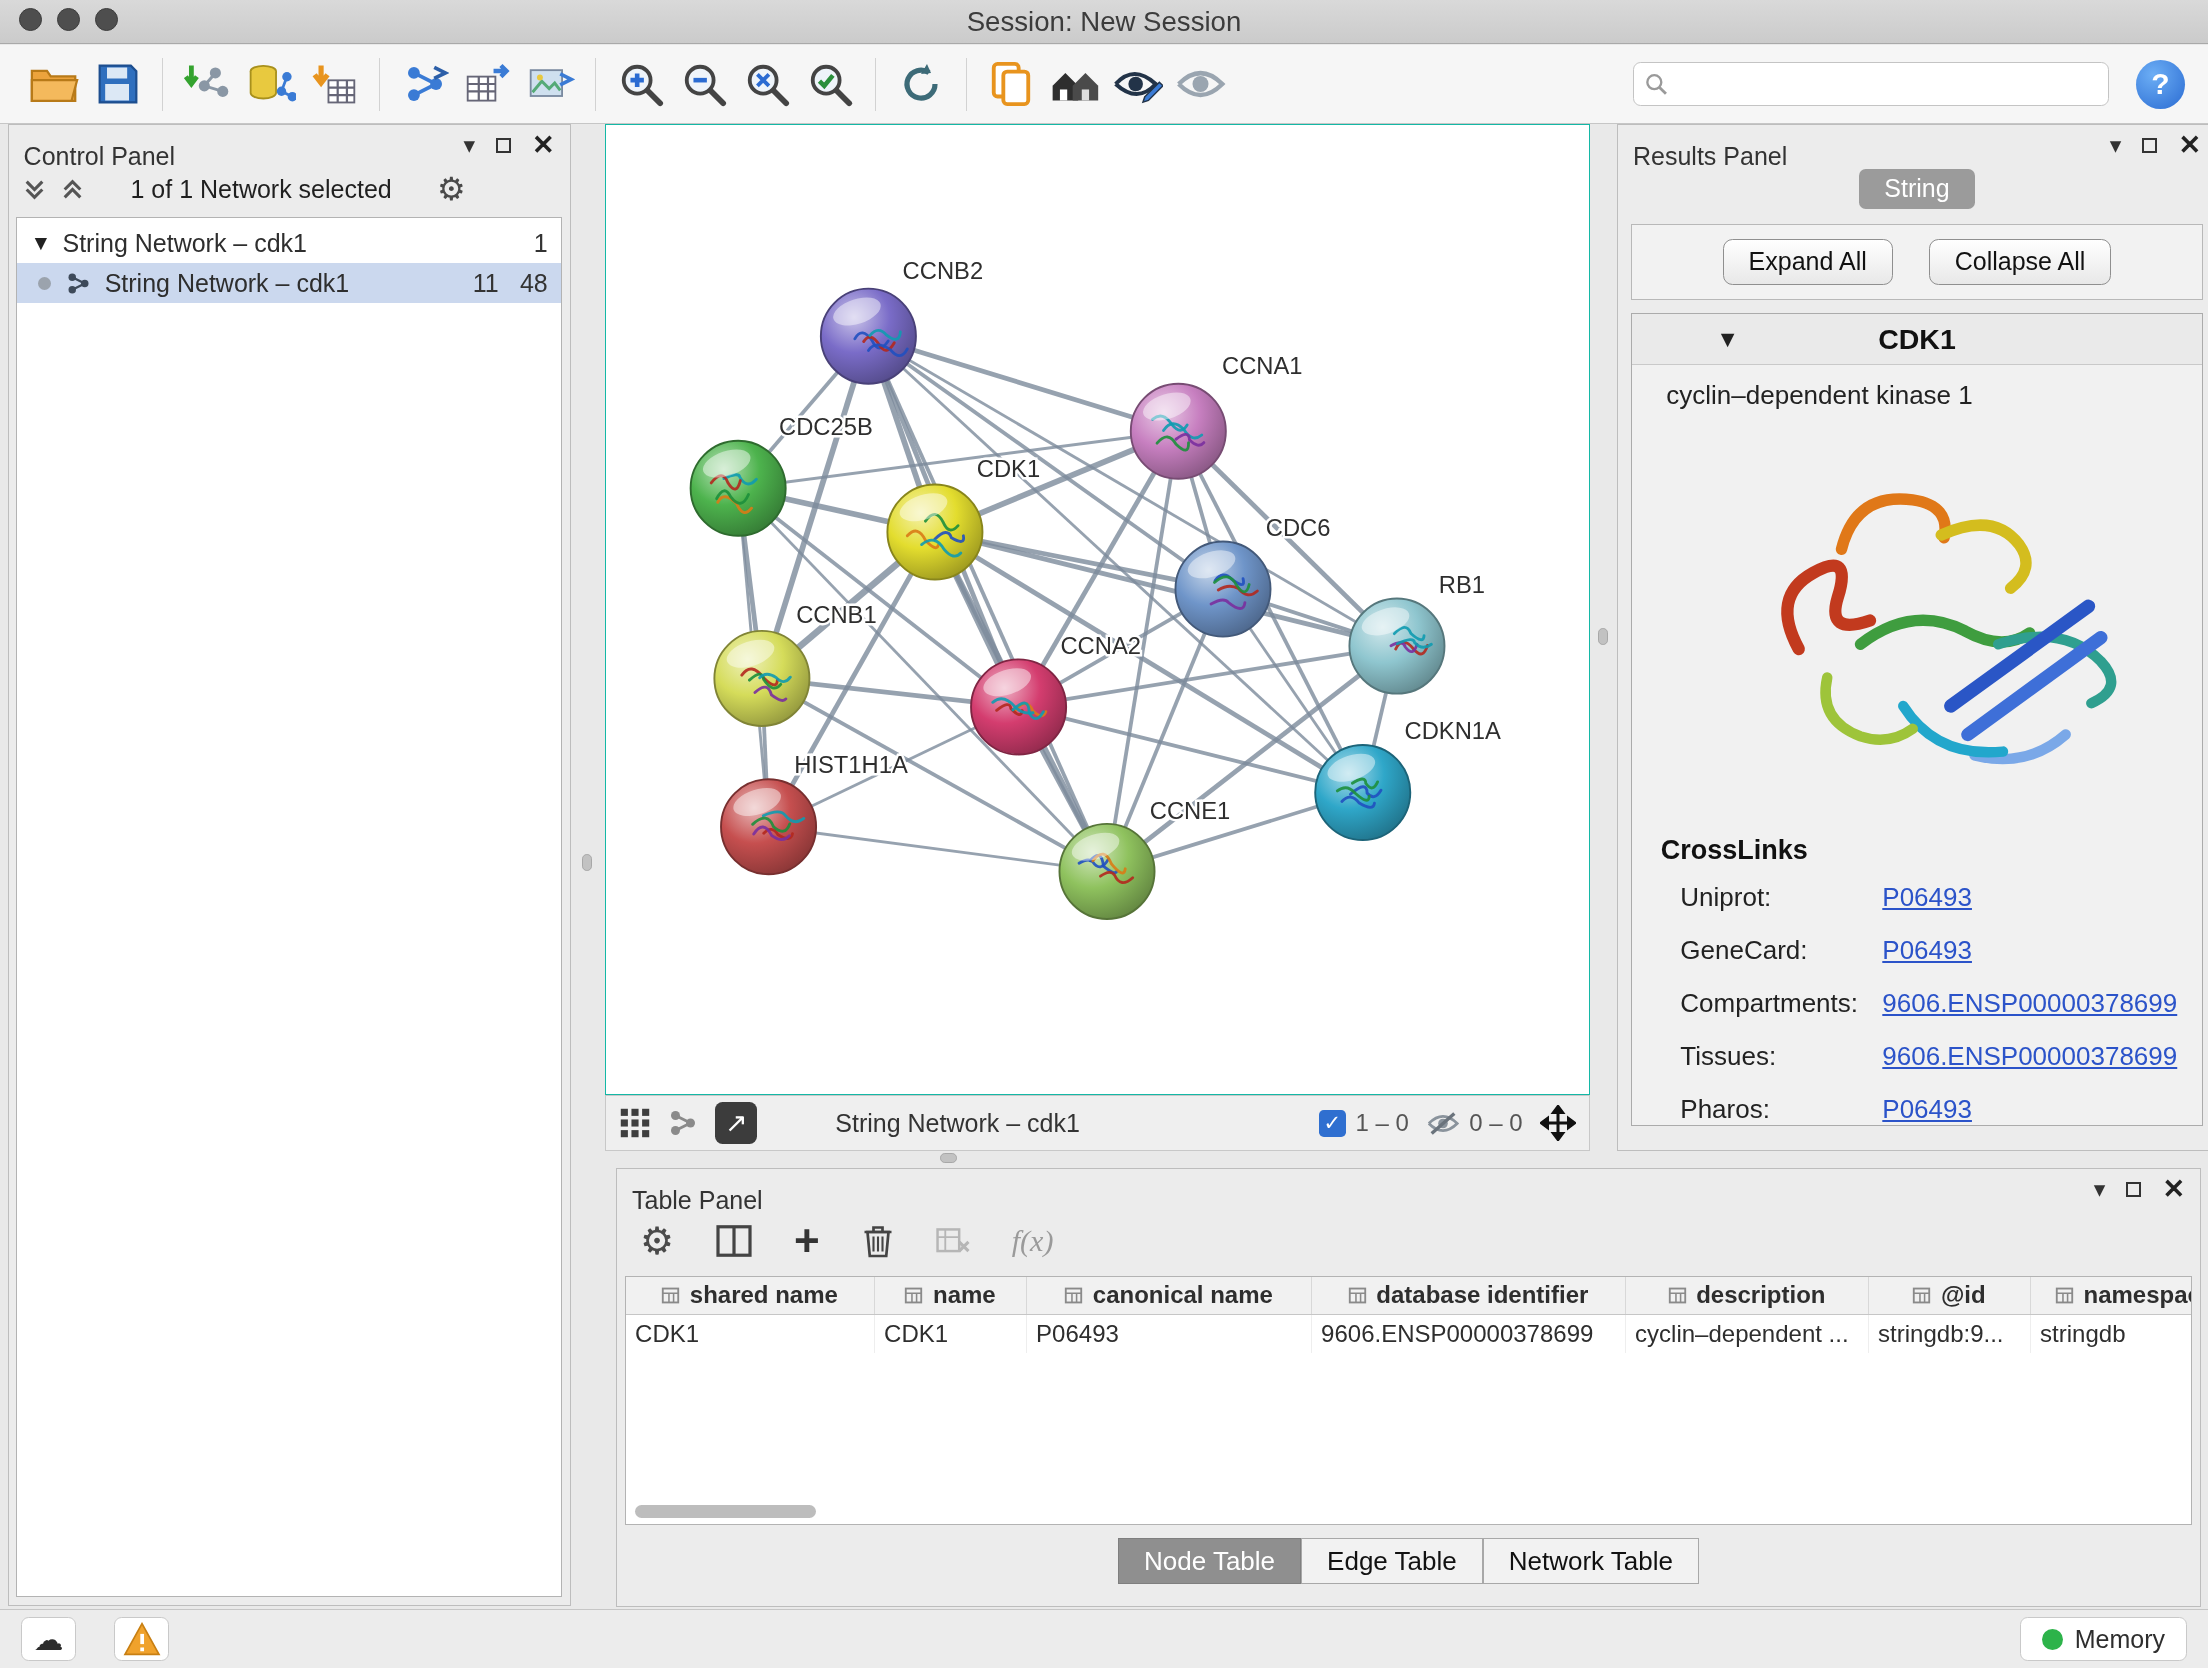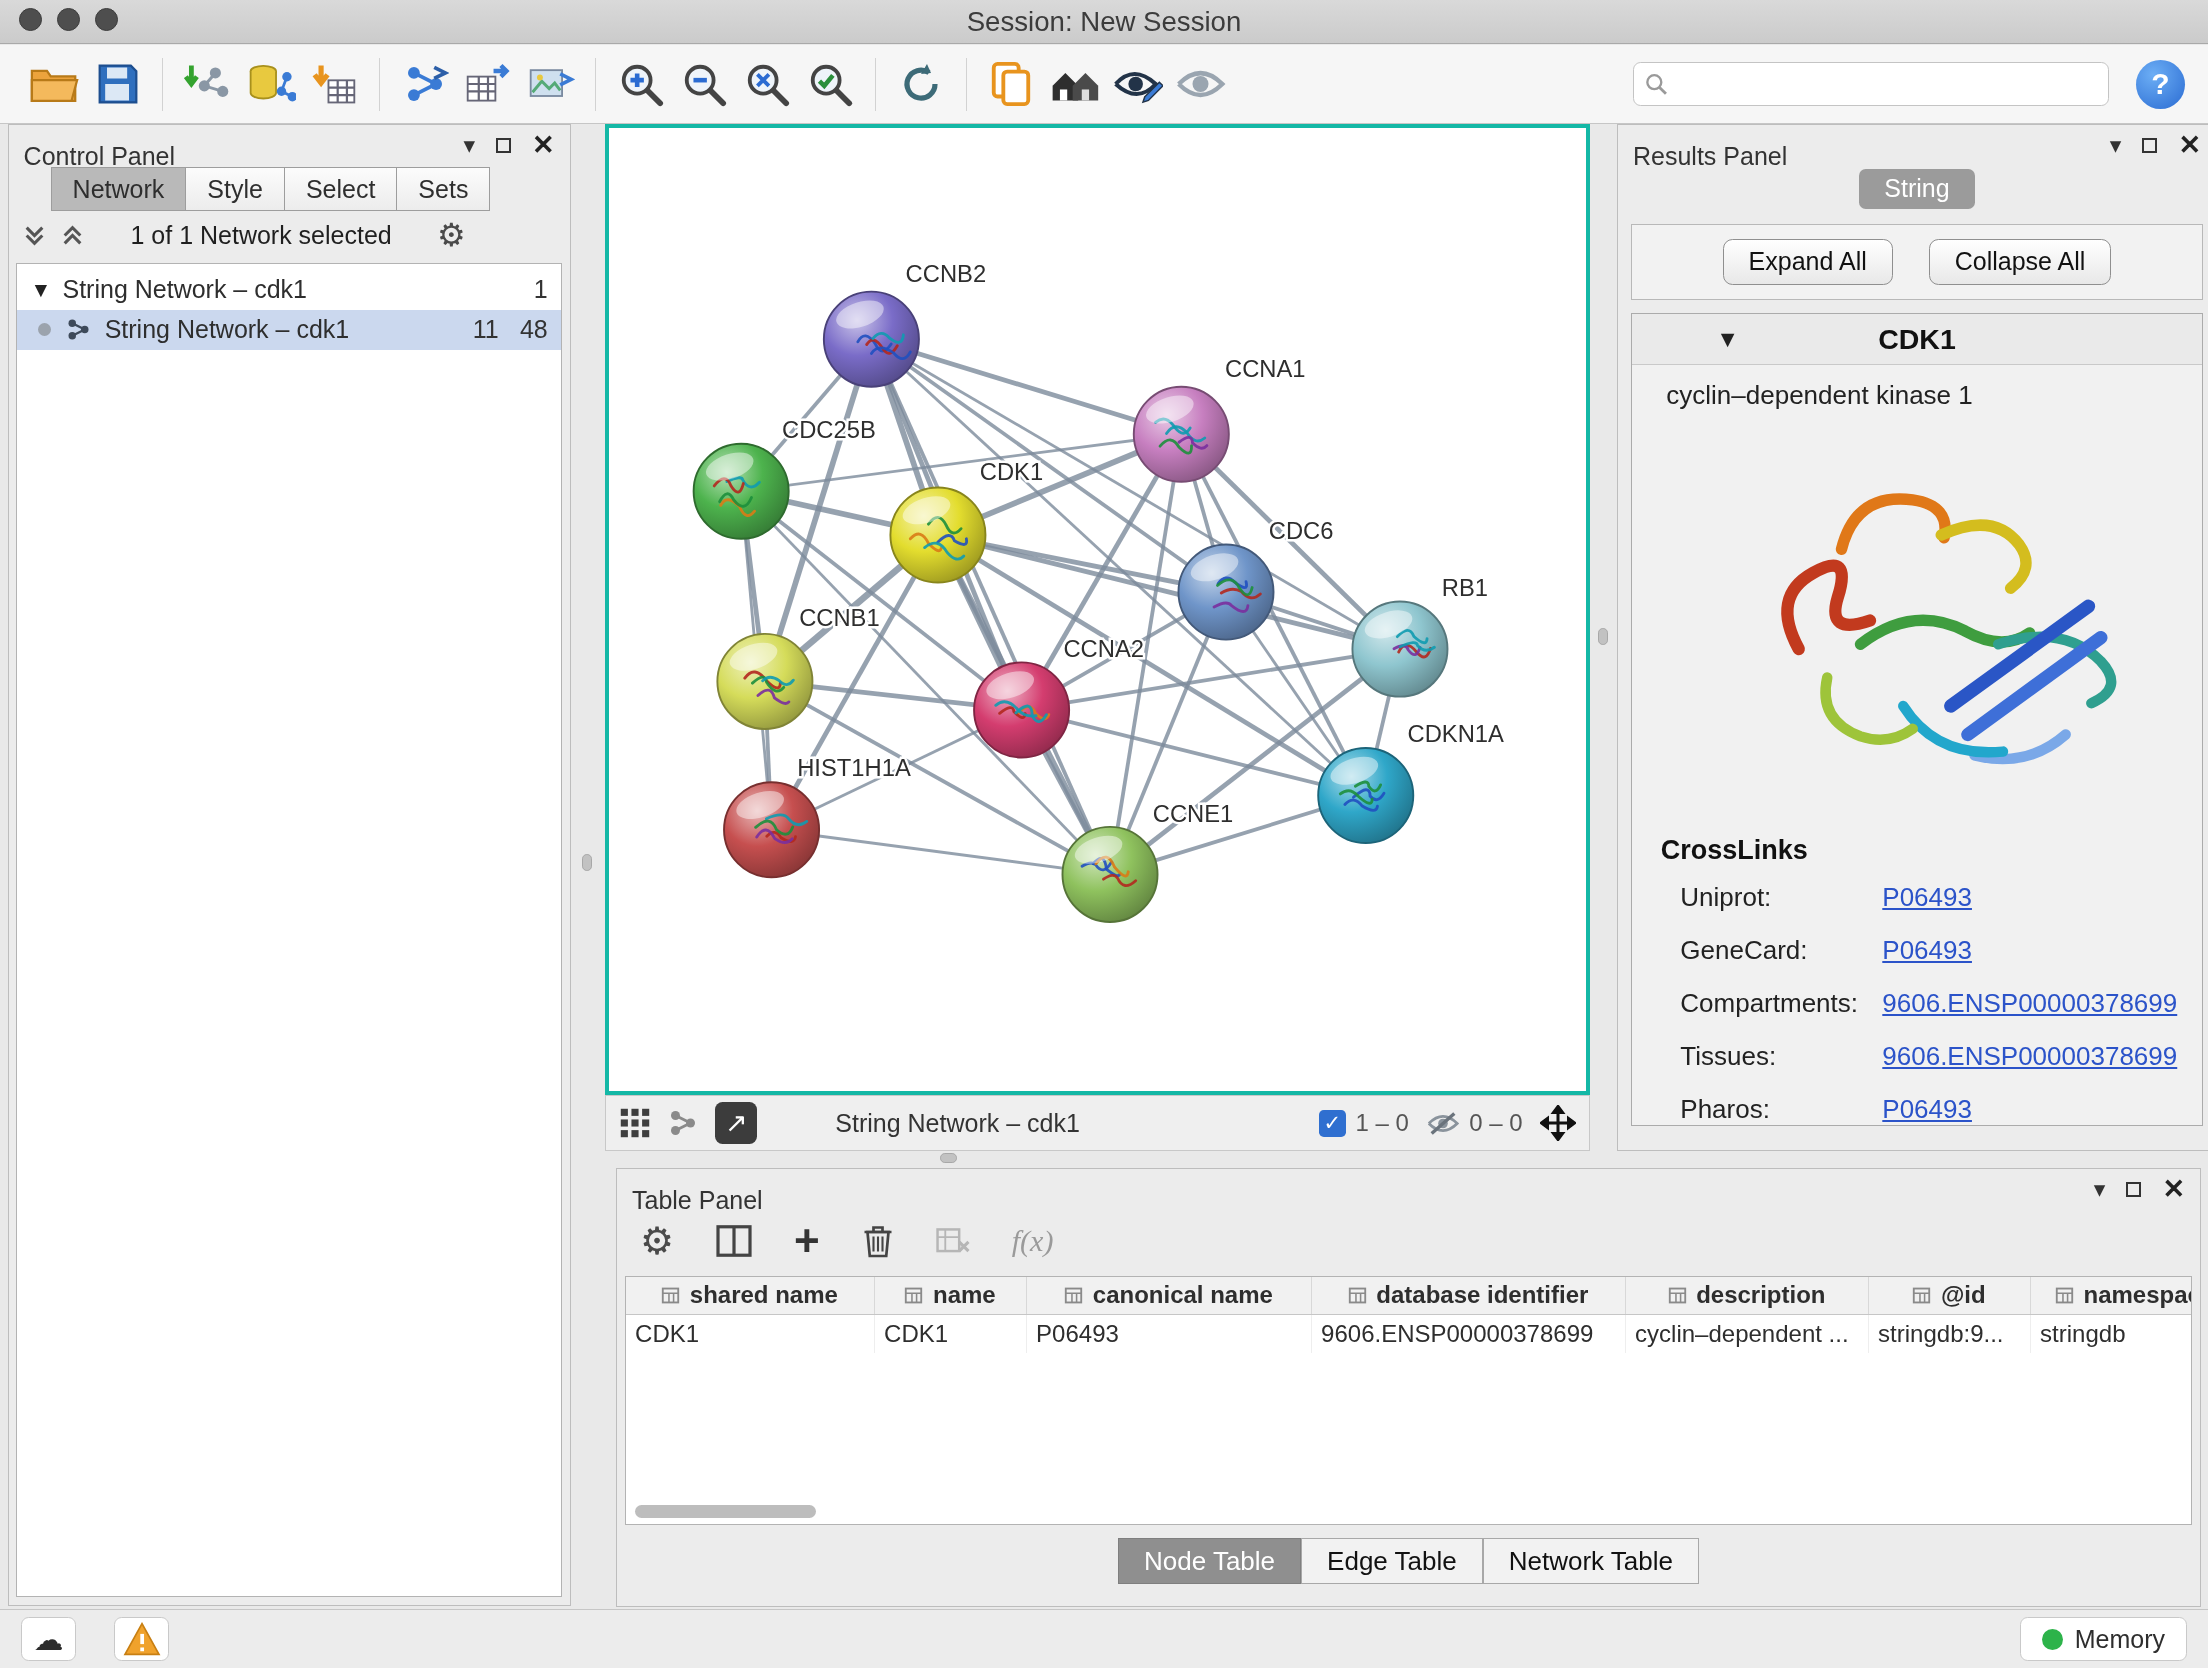--- a/index.html
+++ b/index.html
@@ -47,21 +47,21 @@
   .cp-tree { flex:1; background:#fff; border:1px solid #b3b3b3; margin:3.8px 7.6px 7.6px 7.6px; padding-top:5.7px; }
   .tree-row { display:flex; align-items:center; height:40px; font-size:25px; padding:0 13.3px; }
   .tree-row.selected { background:#cbd8ee; }
   .tree-tri { width:32px; font-size:21px; color:#222; }
   .tree-label { flex:1; }
   .tree-num { width:49px; text-align:right; color:#333; }
   .tree-bullet { width:13.3px; height:13.3px; border-radius:50%; background:#9ba3ad; margin:0 15px 0 7.6px; flex:0 0 auto; }
 
   
   .network-canvas { position:absolute; left:605px; top:124px; width:985px; height:971px;
-    background:#fff; border:4px solid #14b8a6; }
+    background:#fff; border:1px solid #14b8a6; }
   .node-label { font-family:"Liberation Sans",sans-serif; font-size:25px; fill:#2e2e2e;
     paint-order:stroke; stroke:#ffffff; stroke-width:5px; }
   .network-footer { position:absolute; left:605px; top:1095px; width:985px; height:56px;
     background:#efefef; border:1px solid #c8c8c8; display:flex; align-items:center; padding:0 13.3px; gap:17px; }
   .nf-title { font-size:25px; color:#333; margin-left:61px; flex:1; }
   .nf-count { font-size:24px; color:#555; }
   .nf-darkbtn { width:42px; height:42px; background:#3c3c3c; border-radius:7.6px; color:#fff;
     display:flex; align-items:center; justify-content:center; font-size:27px; }
   .nf-check { width:27px; height:27px; background:#2f6fd0; border-radius:4.8px; color:#fff; font-size:21px;
     display:flex; align-items:center; justify-content:center; }
@@ -270,26 +270,20 @@
 </div>
 
 <div class="control-panel">
   <div class="panel-header">
     <span class="panel-title">Control Panel</span>
     <span class="panel-ctrls">
       <span class="pc-tri">▾</span>
       <span class="pc-float"></span>
       <span class="pc-close">✕</span>
     </span>
-  </div>
-  <div class="cp-tabs">
-    <span class="cp-tab active">Network</span>
-    <span class="cp-tab">Style</span>
-    <span class="cp-tab">Select</span>
-    <span class="cp-tab">Sets</span>
   </div>
   <div class="cp-toolbar">
     <svg width="25" height="25" viewBox="0 0 16 16">
         <path d="M3,3 l5,5 l5,-5 M3,8 l5,5 l5,-5" fill="none" stroke="#555" stroke-width="2"></path>
       </svg>
     <svg width="25" height="25" viewBox="0 0 16 16">
         <path d="M3,13 l5,-5 l5,5 M3,8 l5,-5 l5,5" fill="none" stroke="#555" stroke-width="2"></path>
       </svg>
     <span class="cp-summary">1 of 1 Network selected</span>
     <span style="font-size:32px;color:#4a4a4a;">⚙</span>

